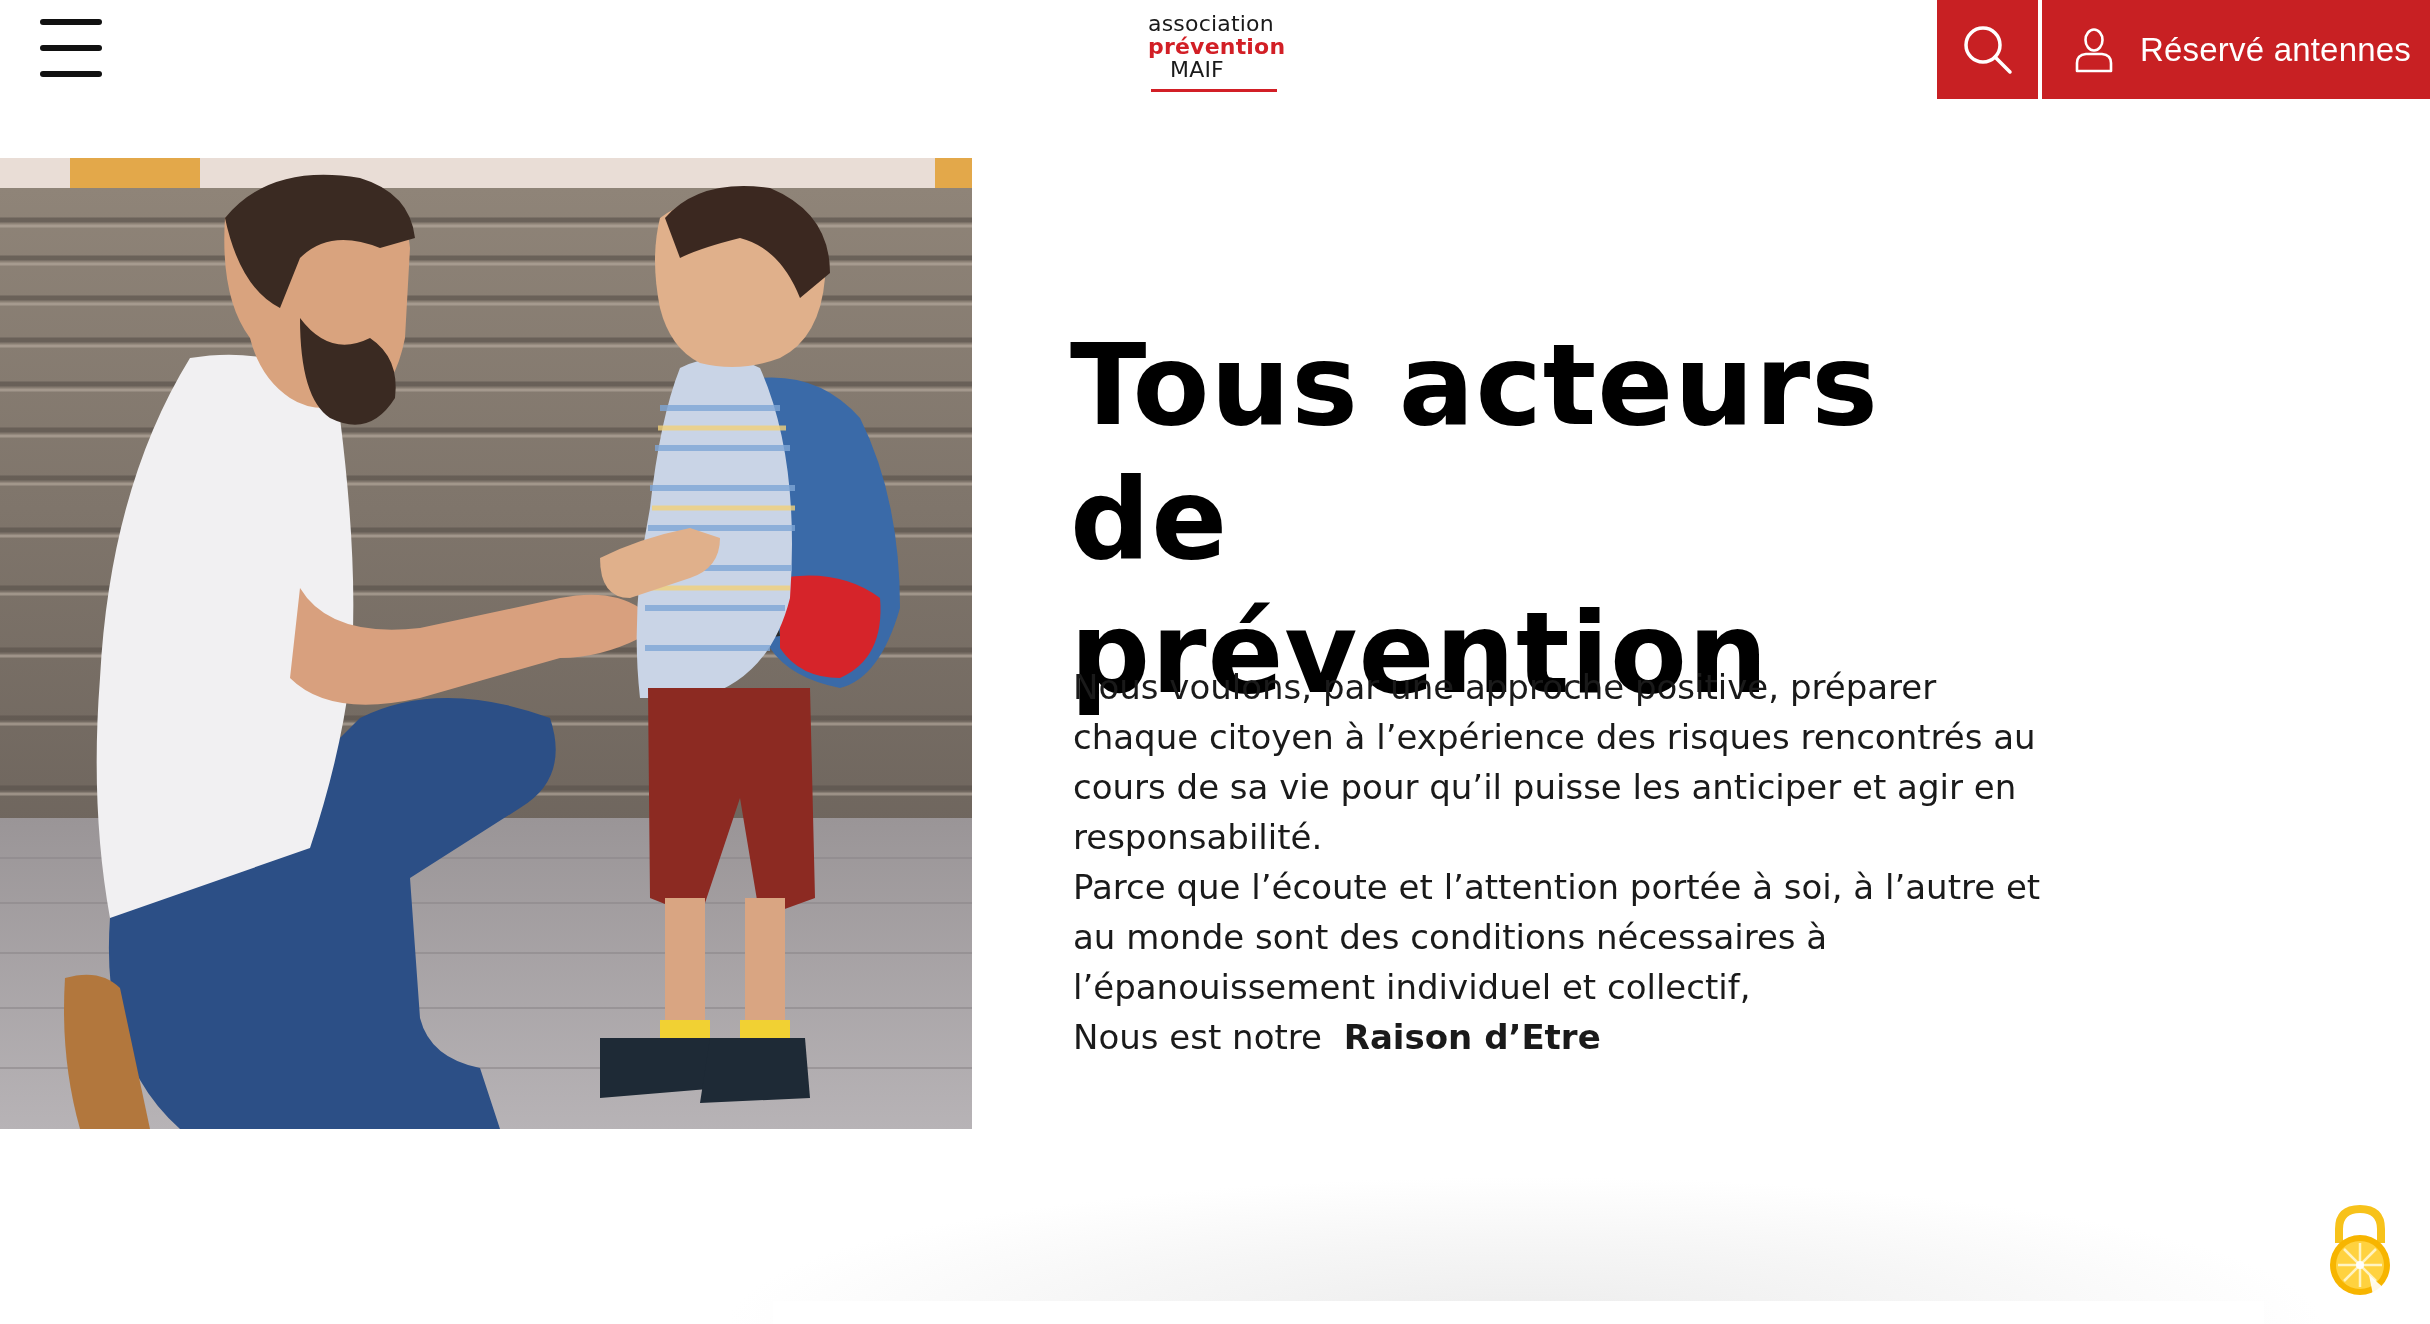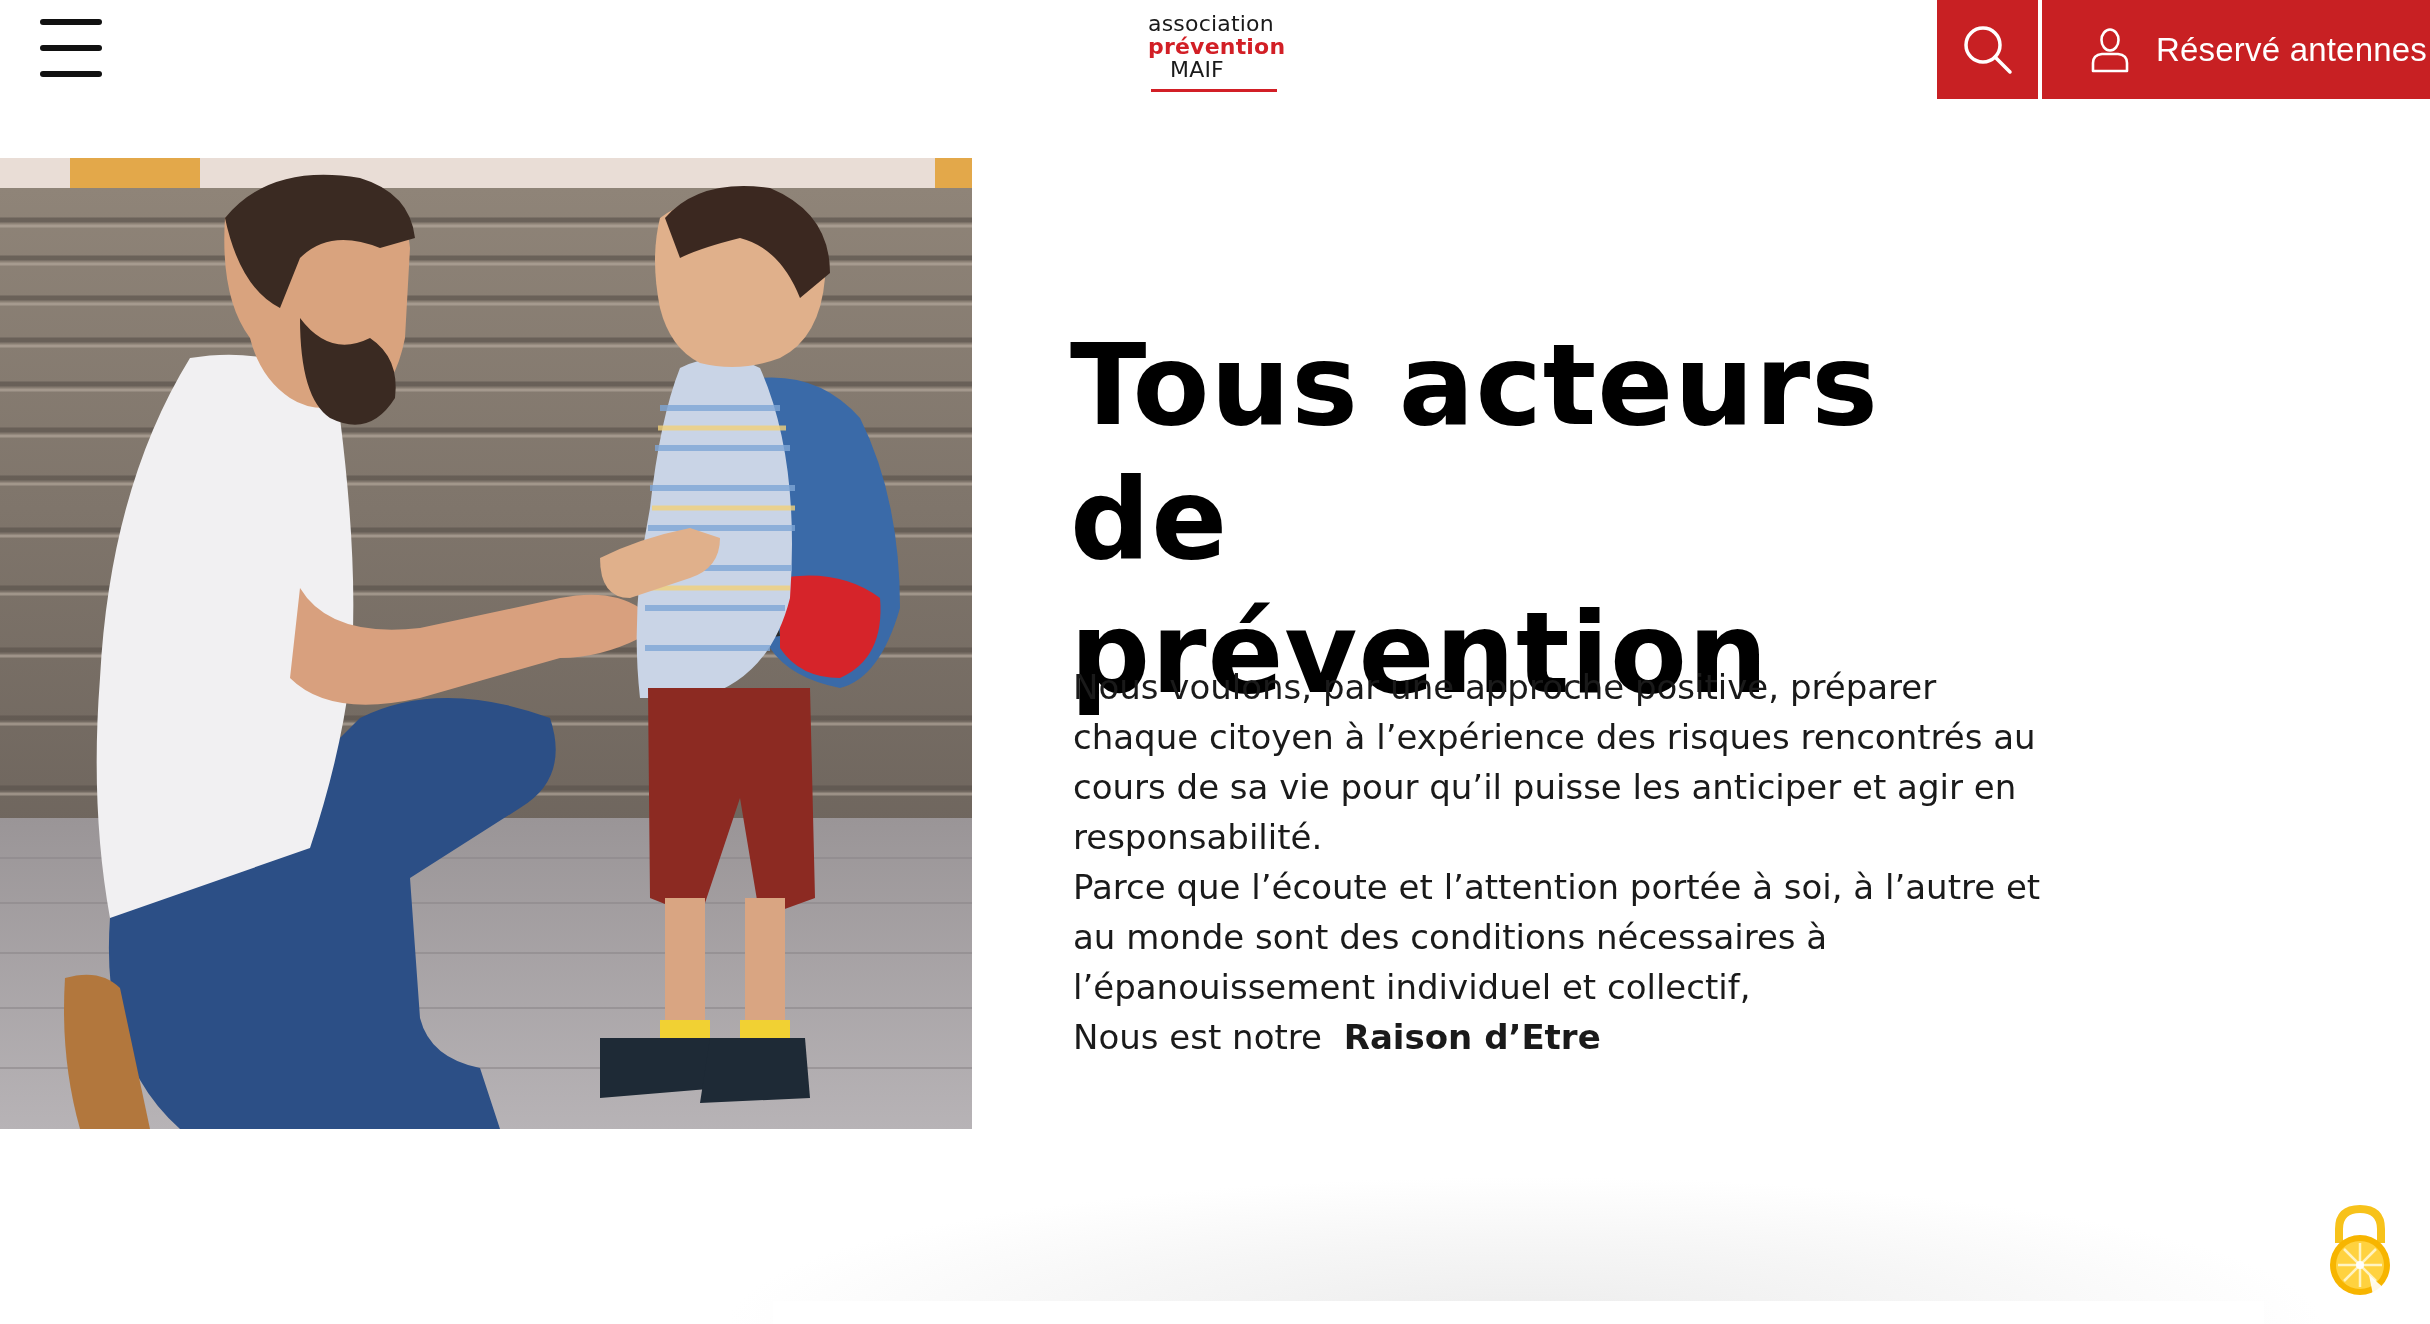--- a/index.html
+++ b/index.html
@@ -33,21 +33,21 @@
     .logo .underline { position: absolute; left: 3px; top: 77px; width: 126px; height: 3px; background: #d21f26; }
 
     .search-btn {
       position: absolute; left: 1937px; top: 0; width: 101px; height: 99px;
       background: #c82023; cursor: pointer;
       display: flex; align-items: center; justify-content: center;
     }
     .reserved-btn {
       position: absolute; left: 2042px; top: 0; width: 388px; height: 99px;
       background: #c82023; cursor: pointer;
-      display: flex; align-items: center; padding-left: 48px; gap: 26px;
+      display: flex; align-items: center; padding-left: 32px; gap: 26px;
     }
     .reserved-btn .label {
       color: #fff; font-family: "Liberation Sans", sans-serif; font-size: 33px; letter-spacing: 0.2px;
     }
 
     
     .hero-image {
       position: absolute; left: 0; top: 158px; width: 972px; height: 971px; overflow: hidden;
       background: #8a7e73;
     }

